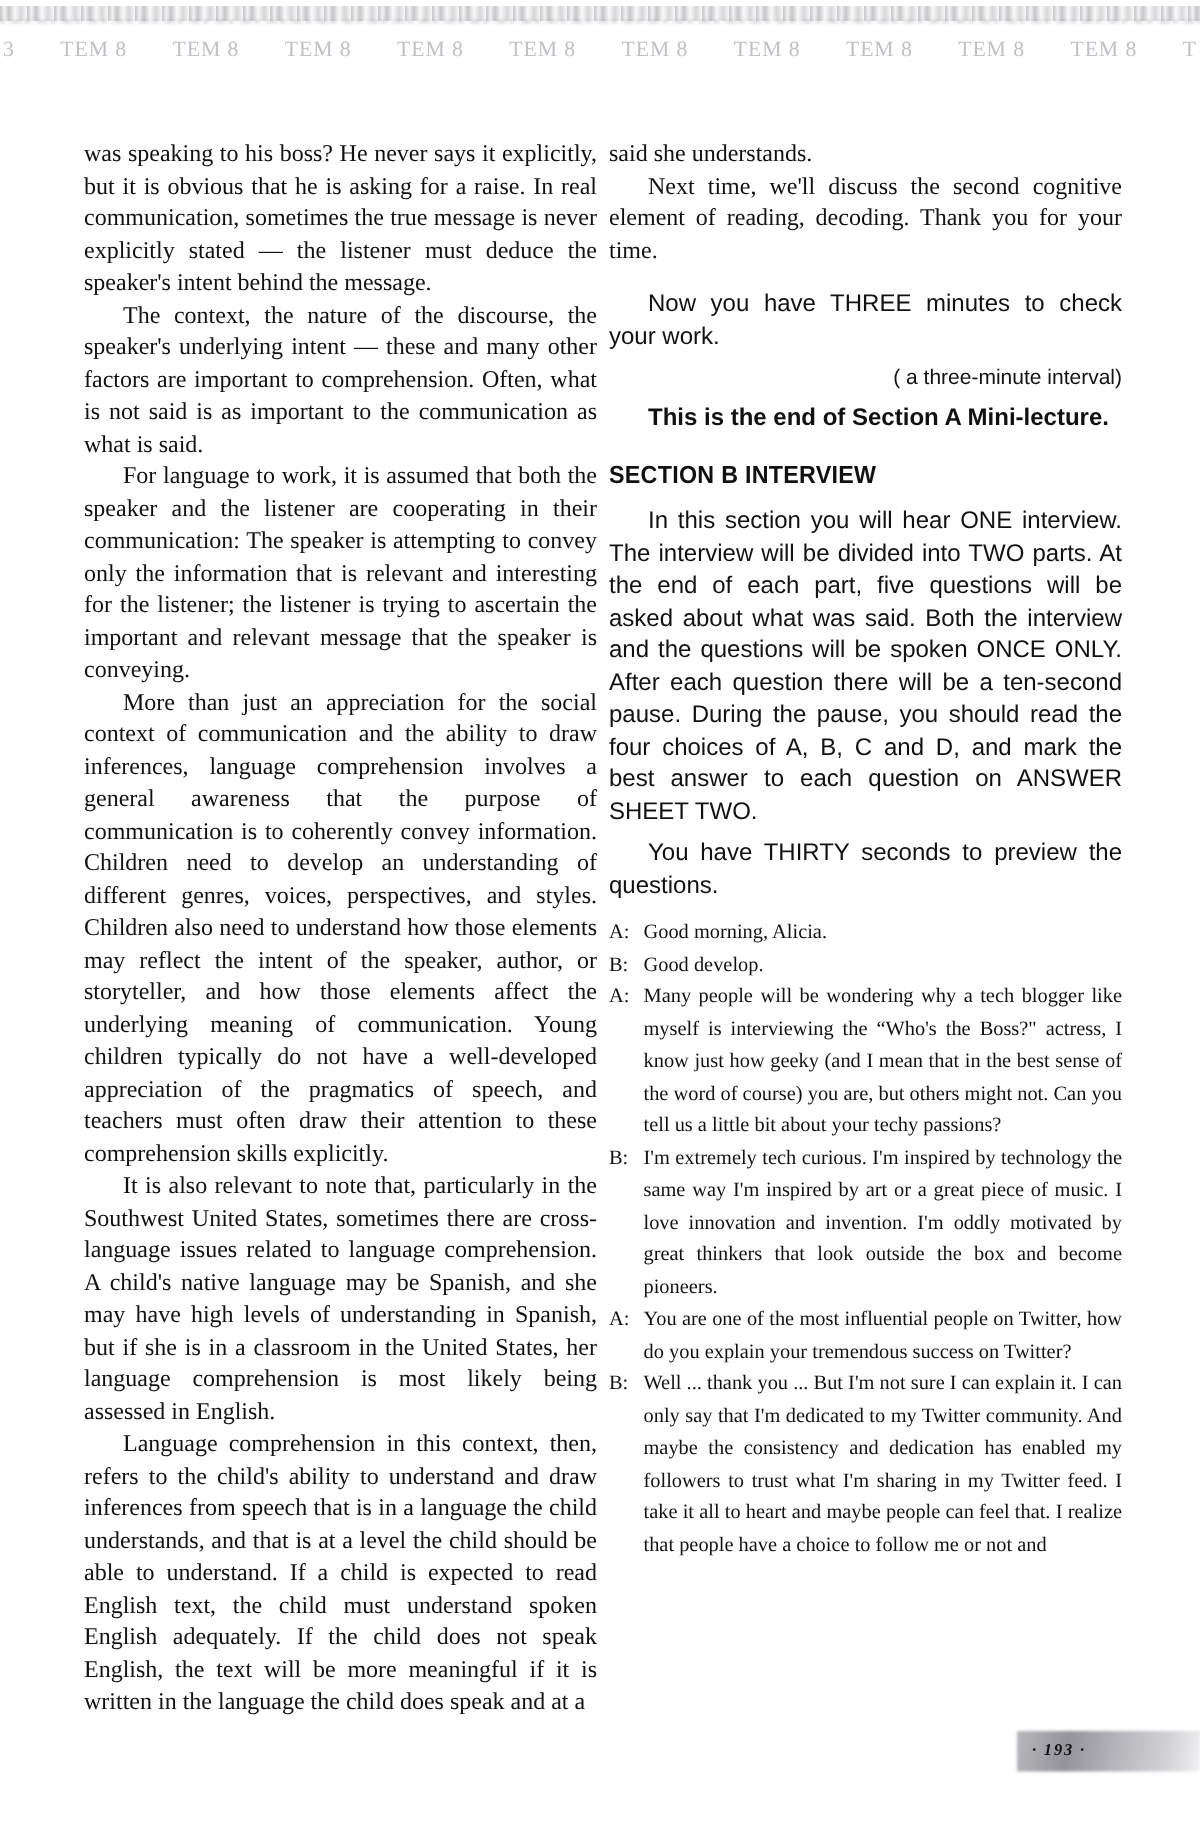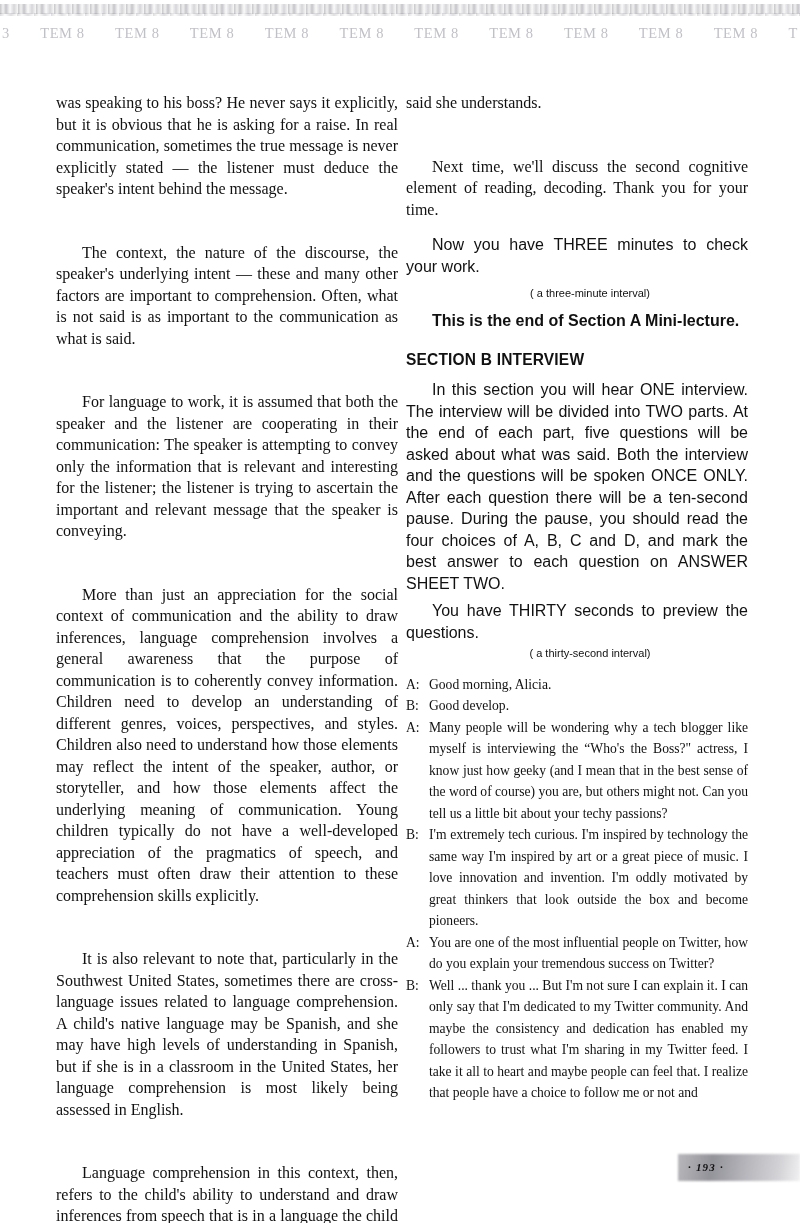--- a/index.html
+++ b/index.html
@@ -103,42 +103,41 @@
 
   
   .serif-body p {
     font-family: "Liberation Serif", "DejaVu Serif", serif;
     font-size: 16px;
     line-height: 21.5px;
     text-indent: 0;
   }
   .serif-body p.indent {
     text-indent: 26px;
-    margin-top: 42px;
   }
 
   
   .sans {
     font-family: Liberation Sans, sans-serif;
     font-size: 16px;
     line-height: 21.5px;
     text-align: justify;
   }
   .sans.indent { text-indent: 26px; }
   .sans.bold { font-weight: bold; }
   .sans.nojust { text-align: left; }
   .pad-t-11 { margin-top: 5px; }
   .pad-t-14 { margin-top: 14px; }
   .pad-t-6  { margin-top: 6px; }
 
   .interval {
     font-family: "Liberation Sans", "DejaVu Sans", sans-serif;
-    font-size: 11px;
+    font-size: 14px;
     line-height: 21.5px;
-    text-align: center;
+    text-align: right;
     text-indent: 26px;
   }
 
   
   .section-heading {
     font-family: "Liberation Sans", "DejaVu Sans", sans-serif;
     font-weight: bold;
     font-size: 16.5px;
     line-height: 22px;
     letter-spacing: 0.2px;
@@ -254,21 +253,20 @@
         <p class="sans indent pad-t-14">Now you have THREE minutes to check your work.</p>
         <p class="interval pad-t-6">( a three-minute interval)</p>
         <p class="sans bold indent nojust pad-t-11">This is the end of Section A Mini-lecture.</p>
       </div>
 
       <h2 class="section-heading">SECTION B  INTERVIEW</h2>
 
       <div>
         <p class="sans indent">In this section you will hear ONE interview. The interview will be divided into TWO parts. At the end of each part, five questions will be asked about what was said. Both the interview and the questions will be spoken ONCE ONLY. After each question there will be a ten-second pause. During the pause, you should read the four choices of A, B, C and D, and mark the best answer to each question on ANSWER SHEET TWO.</p>
         <p class="sans indent pad-t-6">You have THIRTY seconds to preview the questions.</p>
-        <p class="interval">( a thirty-second interval)</p>
       </div>
 
       <div class="dialogue" id="dialogue-block">
           <div class="dlg-line">
             <div class="dlg-spk">A:</div>
             <div class="dlg-txt">Good morning, Alicia.</div>
           </div>
           <div class="dlg-line">
             <div class="dlg-spk">B:</div>
             <div class="dlg-txt">Good develop.</div>

